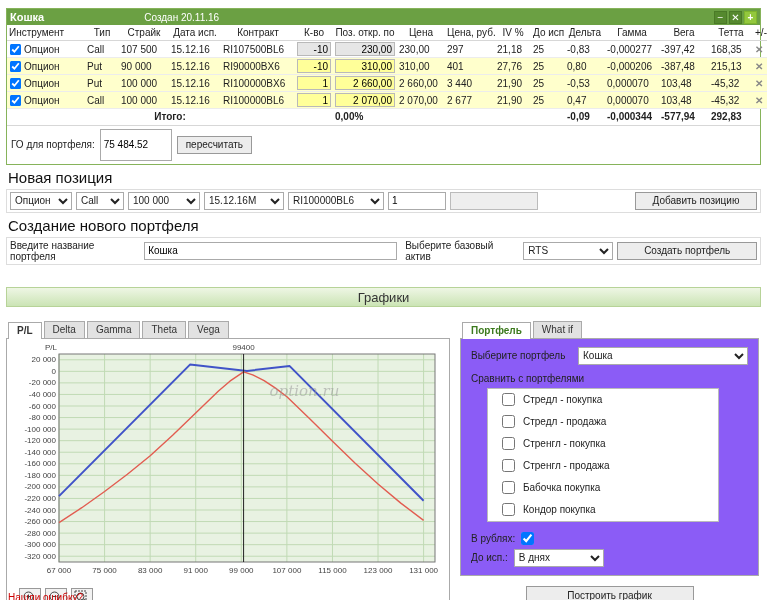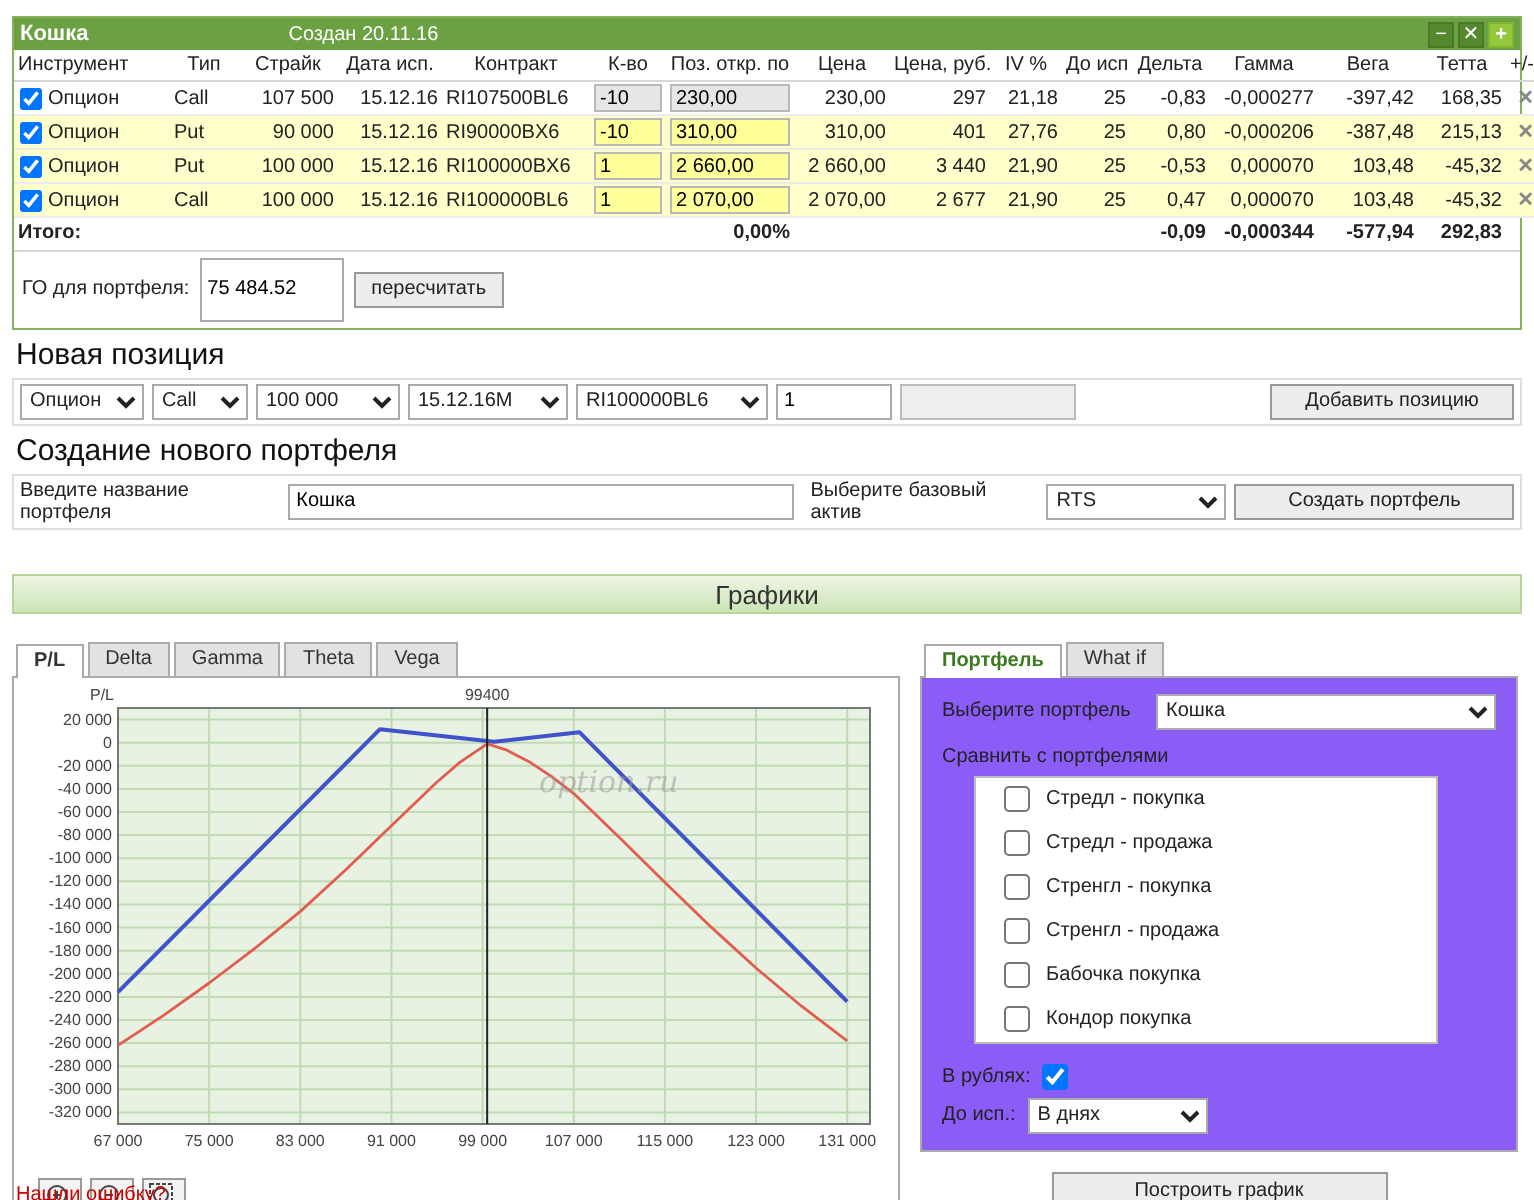--- a/index.html
+++ b/index.html
@@ -15,30 +15,30 @@
   .win-btn{width:13px;height:13px;margin-left:2px;text-align:center;line-height:12px;
     font-size:10px;color:#fff;background:#55892e;cursor:pointer;border:1px solid #4a7a27}
   .win-btn.add{background:#93c83d;border-color:#7fb52d;font-weight:bold}
 
   
   table.pos{width:753px;border-collapse:collapse;table-layout:fixed;font-size:10px}
   table.pos th{font-weight:normal;color:#222;padding:2px 2px;
     white-space:nowrap;overflow:hidden;border-bottom:1px solid #d7d7d7;text-align:center;cursor:pointer}
   table.pos th:first-child{text-align:left}
   table.pos td{padding:1px 2px;white-space:nowrap;overflow:hidden;border-bottom:1px solid #ececec;height:16px}
-  td.num{text-align:right}
+  td.num{text-align:left}
   tr.hl td{background:#ffffcc}
   .inst-cell{display:flex;align-items:center;gap:2px}
   .row-check{transform:scale(.85);margin:0}
-  .cell-input{width:100%;height:14px;font-size:10px;text-align:left;border:1px solid #b9b9b9;
+  .cell-input{width:100%;height:14px;font-size:10px;text-align:right;border:1px solid #b9b9b9;
     background:#e6e6e6;font-family:"Liberation Sans",sans-serif;padding:0 2px}
   tr.hl .cell-input{background:#ffff99}
   .del-x{color:#888;font-size:10px;cursor:pointer;font-weight:bold}
   tfoot td{font-weight:bold;border-bottom:none !important;padding:2px}
-  .tot-label{text-align:left}
+  .tot-label{text-align:center}
 
   
   .go-row{display:flex;align-items:center;gap:5px;padding:3px 4px;border-top:1px solid #d7d7d7;font-size:10px}
   .go-input{width:72px;height:16px;font-size:10px;border:1px solid #aaa;padding:15px 3px;
     font-family:"Liberation Sans",sans-serif}
   .btn{height:18px;font-size:10px;background:#ededed;border:1px solid #999;padding:0 8px;cursor:pointer;
     font-family:"Liberation Sans",sans-serif;color:#222}
 
   
   .section-title{font-size:15px;color:#111;margin:4px 2px 3px 2px}

